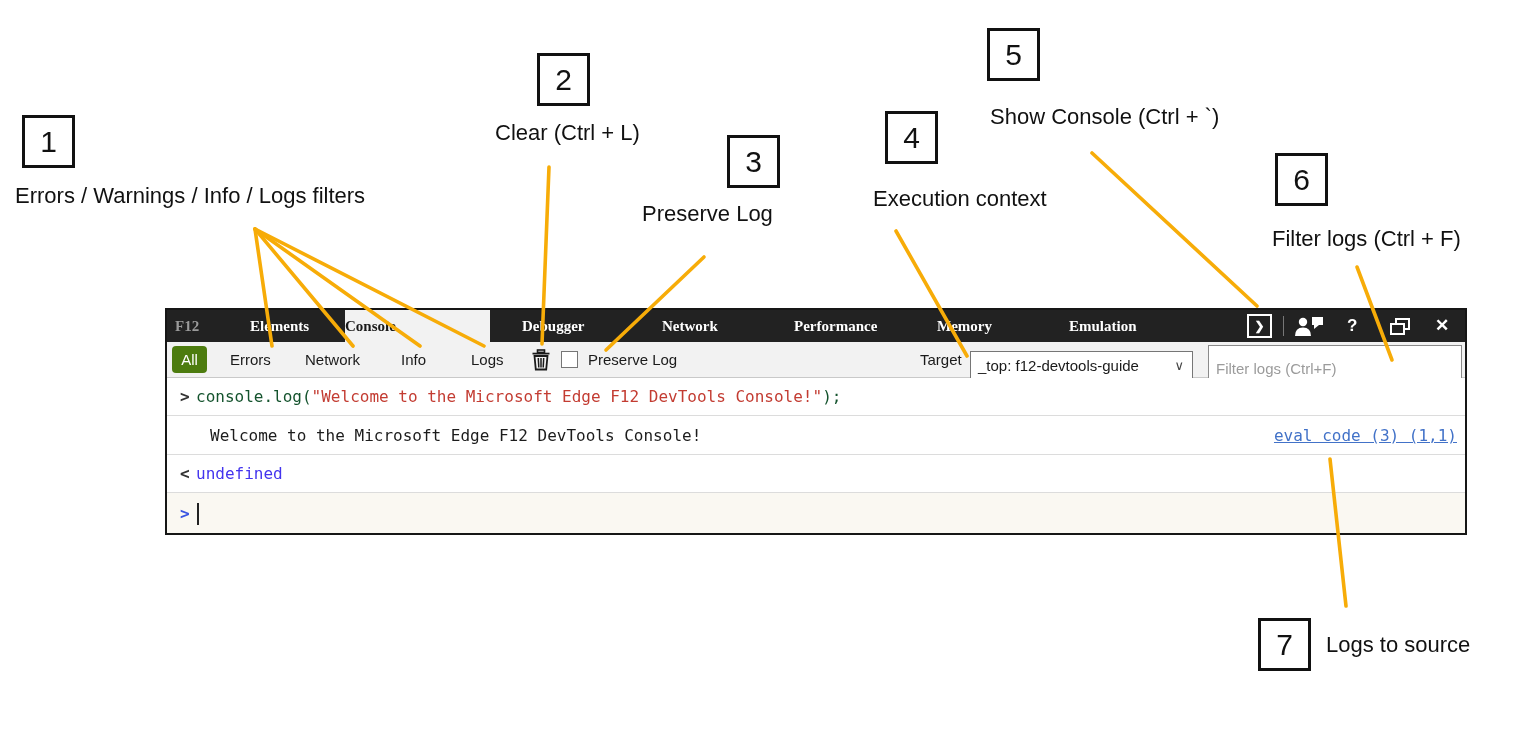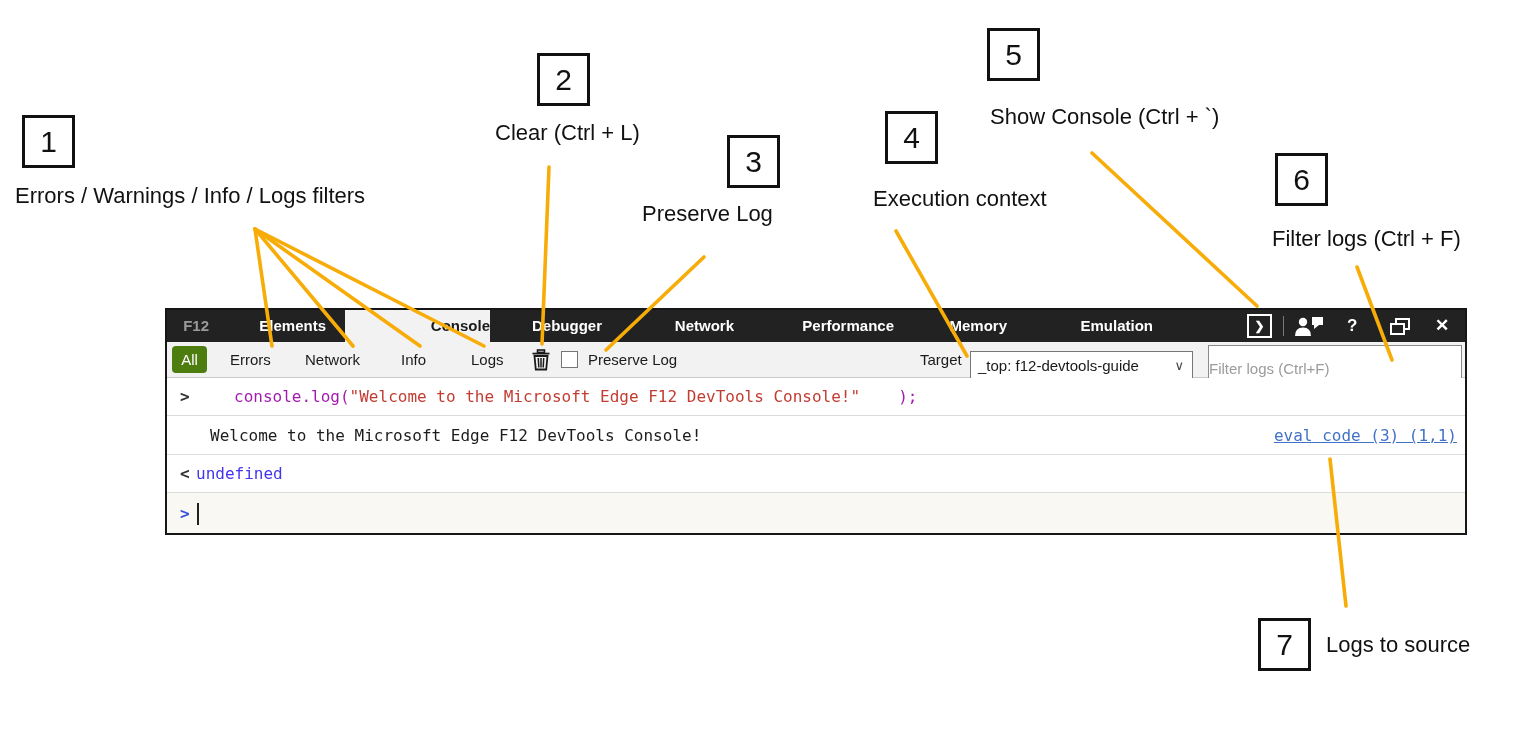--- a/index.html
+++ b/index.html
@@ -17,22 +17,22 @@
   
   .lines-overlay { position:absolute; left:0; top:0; width:1539px; height:740px;
                    pointer-events:none; z-index:5; }
   .lines-overlay line { stroke:var(--accent); stroke-width:3.6; stroke-linecap:round; }
 
   
   .devtools { position:absolute; left:165px; top:308px; width:1302px; height:227px;
               border:2px solid #161616; background:#fff; z-index:1; }
 
   .tabbar { position:absolute; left:0; top:0; width:1298px; height:32px; background:#222; }
-  .tab { position:absolute; top:0; height:32px; line-height:32px; text-align:right;
-         font-size:15px; font-weight:600; color:#fff; cursor:default; }
+  .tab { position:absolute; top:0; height:32px; line-height:32px; text-align:left;
+         font-size:15px; font-weight:600; color:#fff; cursor:default;font-family:Liberation Serif, serif; }
   .tab-f12 { left:8px;  width:34px;  color:#9a9a9a; }
   .tab-elements { left:83px; width:76px; }
   .tab-console { left:178px; width:145px; background:#f2f2f2; color:#1a1a1a; }
   .tab-debugger { left:355px; width:80px; }
   .tab-network { left:495px; width:72px; }
   .tab-performance { left:627px; width:100px; }
   .tab-memory { left:770px; width:70px; }
   .tab-emulation { left:902px; width:84px; }
 
   .win-icon { position:absolute; color:#fff; }
@@ -56,34 +56,34 @@
   .preserve-checkbox { position:absolute; left:394px; top:9px; width:17px; height:17px;
                        border:1px solid #767676; background:#fff; }
   .preserve-label { position:absolute; left:421px; top:0; height:36px; line-height:36px; }
   .target-label { position:absolute; left:753px; top:0; height:36px; line-height:36px; }
   .target-select { position:absolute; left:803px; top:3px; width:223px; height:29px;
                    border:1px solid #767676; background:#fff; line-height:27px;
                    padding-left:7px; font-size:15px; color:#1a1a1a;margin-top:6px; }
   .target-chevron { position:absolute; right:8px; top:0; color:#444; font-size:13px; }
   .filter-input { position:absolute; left:1041px; top:3px; width:254px; height:46px;
                   border:1px solid #8a8a8a; background:#fff; font-size:15px; color:#333;
-                  padding:0 0; font-family:"Liberation Sans", sans-serif; outline:none; }
+                  padding:0 7px; font-family:"Liberation Sans", sans-serif; outline:none; }
   .filter-input::placeholder { color:#9b9b9b; }
 
   .console-area { position:absolute; left:0; top:68px; width:1298px; height:155px;
                   font-family:"DejaVu Sans Mono","Liberation Mono",monospace; font-size:16px; }
   .crow { position:absolute; left:0; width:1298px; background:#fff; }
   .crow1 { top:0; height:37px; line-height:37px; }
   .crow2 { top:37px; height:39px; line-height:39px; border-top:1px solid #dcdcdc; }
   .crow3 { top:76px; height:38px; line-height:38px; border-top:1px solid #dcdcdc; }
   .crow4 { top:114px; height:41px; line-height:41px; border-top:1px solid #dcdcdc; background:#faf8f2; }
   .prompt-dark { position:absolute; left:13px; color:#333; font-weight:700; }
   .prompt-blue { position:absolute; left:13px; color:#3a55e2; font-weight:700; }
   .code-text { position:absolute; left:29px; white-space:pre; }
-  .tok-code { color:#a21caf;margin-left:38px; }
+  .tok-code { color:#14532d; }
   .tok-string { color:#c33c32; }
   .log-message { position:absolute; left:43px; color:#1c1c1c; white-space:pre; }
   .source-link { position:absolute; right:8px; color:#4272c8; text-decoration:underline; cursor:pointer; }
   .undefined-val { position:absolute; left:29px; color:#4334ee; }
   .text-cursor { position:absolute; left:30px; top:10px; width:2px; height:22px; background:#222; }
 </style>
 </head>
 <body>
 
 <div class="stage">

